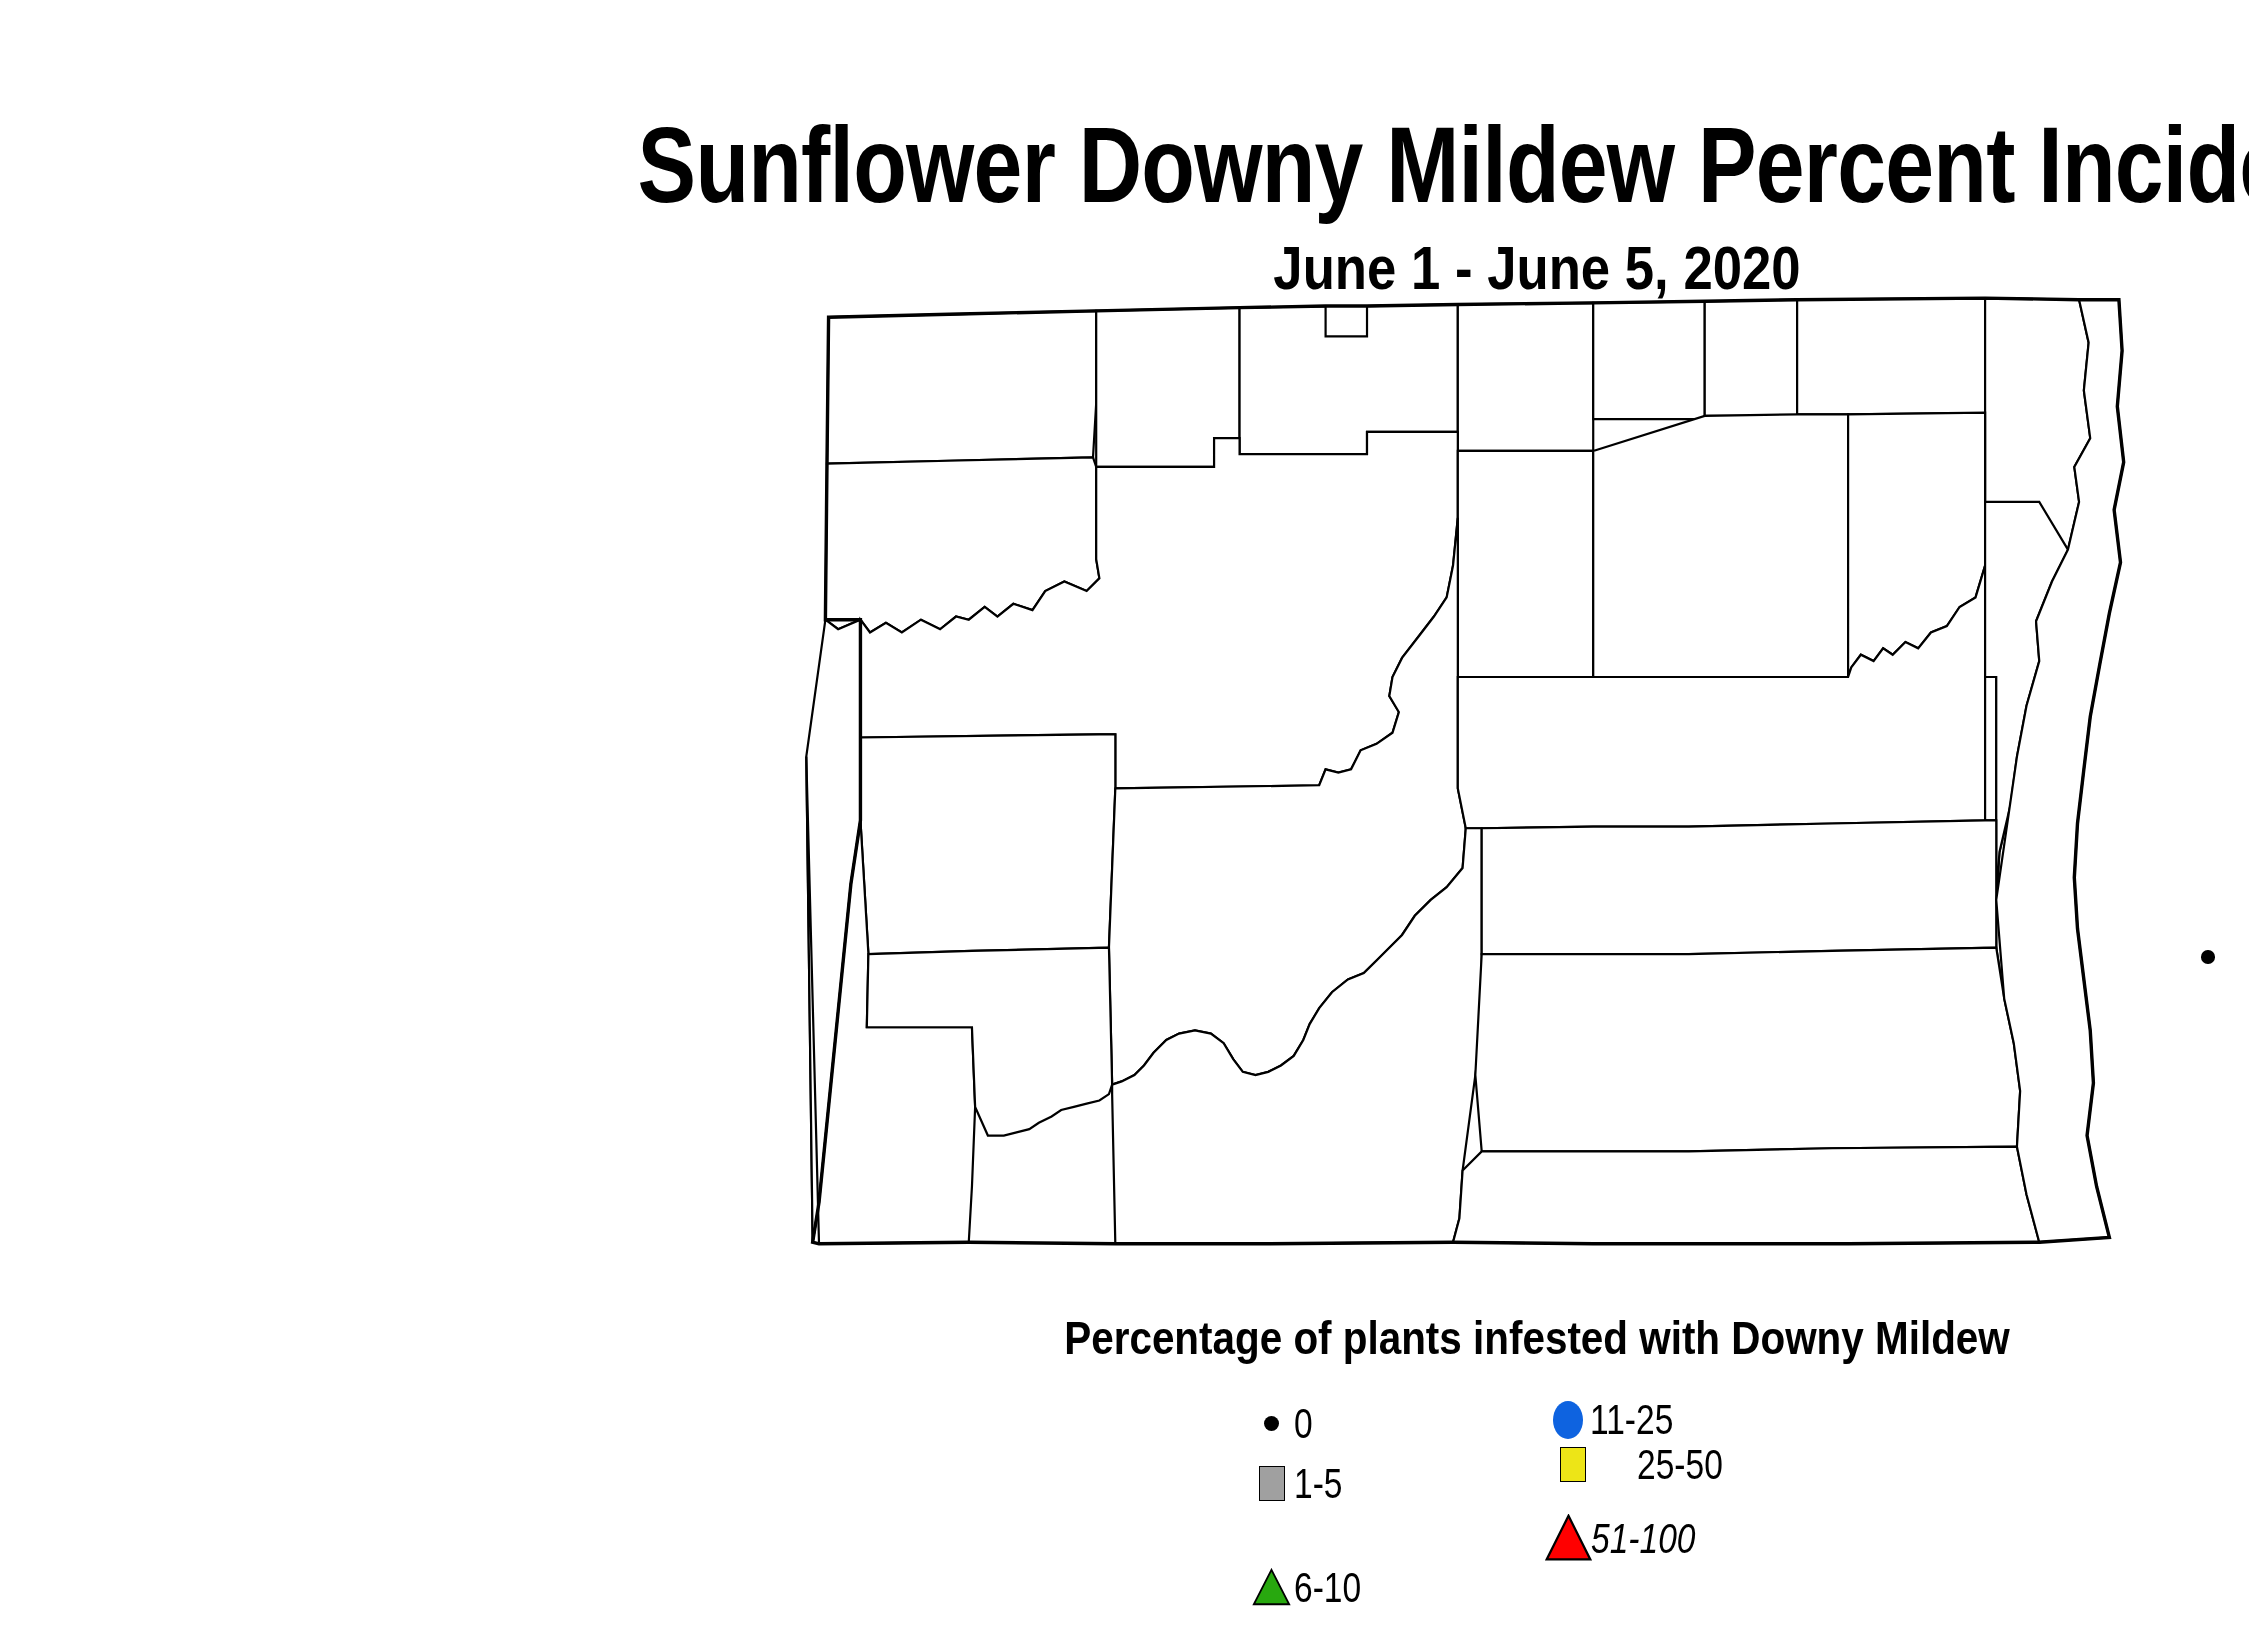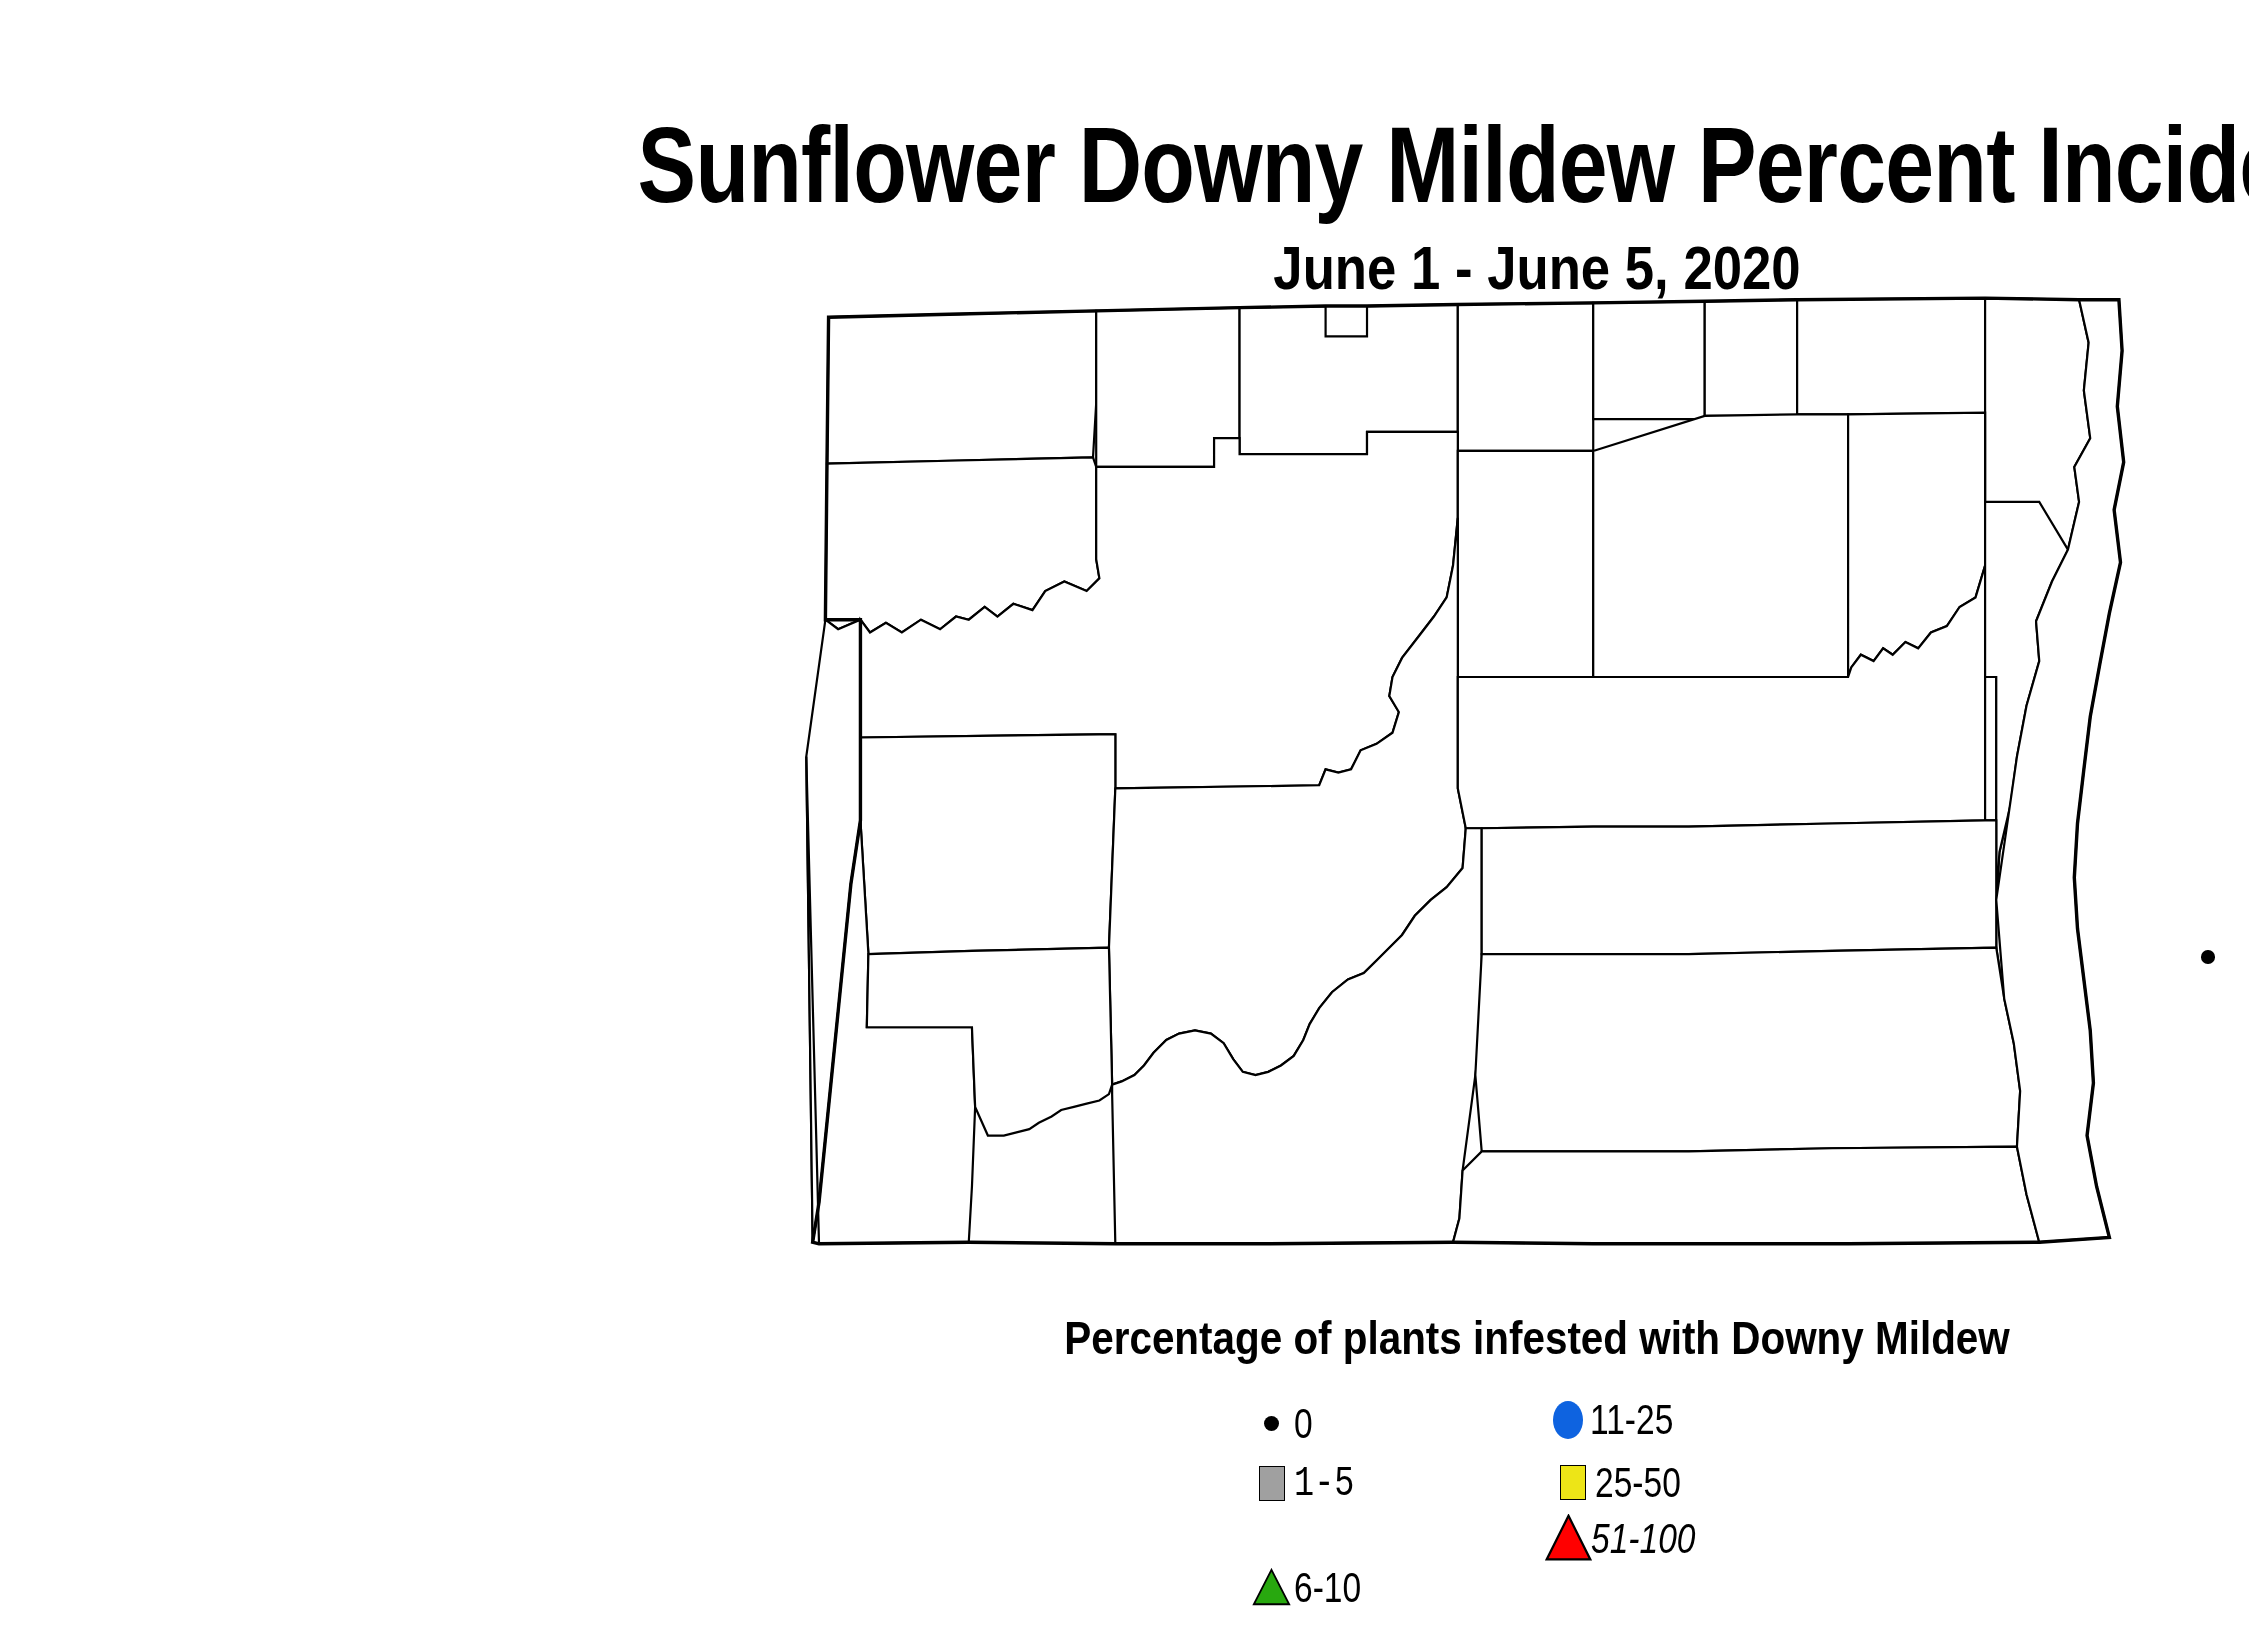--- a/index.html
+++ b/index.html
@@ -110,21 +110,21 @@
 
   <div id="legend-grid">
 
     <div class="leg-item" style="left:0px;top:0px;">
       <span class="leg-sym">
         <span class="sym-dot" style="background:#000000;"></span>
       </span>
       <span class="leg-label">0</span>
     </div>
 
-    <div class="leg-item" style="left:0px;top:60px;font-family:Liberation Mono, monospace;">
+    <div class="leg-item" style="left:0px;top:60px;">
       <span class="leg-sym">
         <span class="sym-square" style="background:#A0A0A0;"></span>
       </span>
       <span class="leg-label">1-5</span>
     </div>
 
     <div class="leg-item" style="left:0px;top:120px;margin-top:44px;">
       <span class="leg-sym">
         <span class="tri-wrap">
           <svg width="39" height="39" viewBox="0 0 86 86">
@@ -135,21 +135,21 @@
       <span class="leg-label">6-10</span>
     </div>
 
     <div class="leg-item" style="left:296px;top:-3.6px;justify-content:flex-end;">
       <span class="leg-sym">
         <span class="sym-circle" style="background:#0E63E0;"></span>
       </span>
       <span class="leg-label">11-25</span>
     </div>
 
-    <div class="leg-item" style="left:301px;top:59px;">
+    <div class="leg-item" style="left:301px;top:41px;gap:42px;">
       <span class="leg-sym">
         <span class="sym-square" style="background:#EDE517;"></span>
       </span>
       <span class="leg-label">25-50</span>
     </div>
 
     <div class="leg-item" style="left:297px;top:115px;font-style:italic;">
       <span class="leg-sym">
         <span class="tri-wrap" style="width:49px;height:49px;">
           <svg width="49" height="49" viewBox="0 0 110 110">

